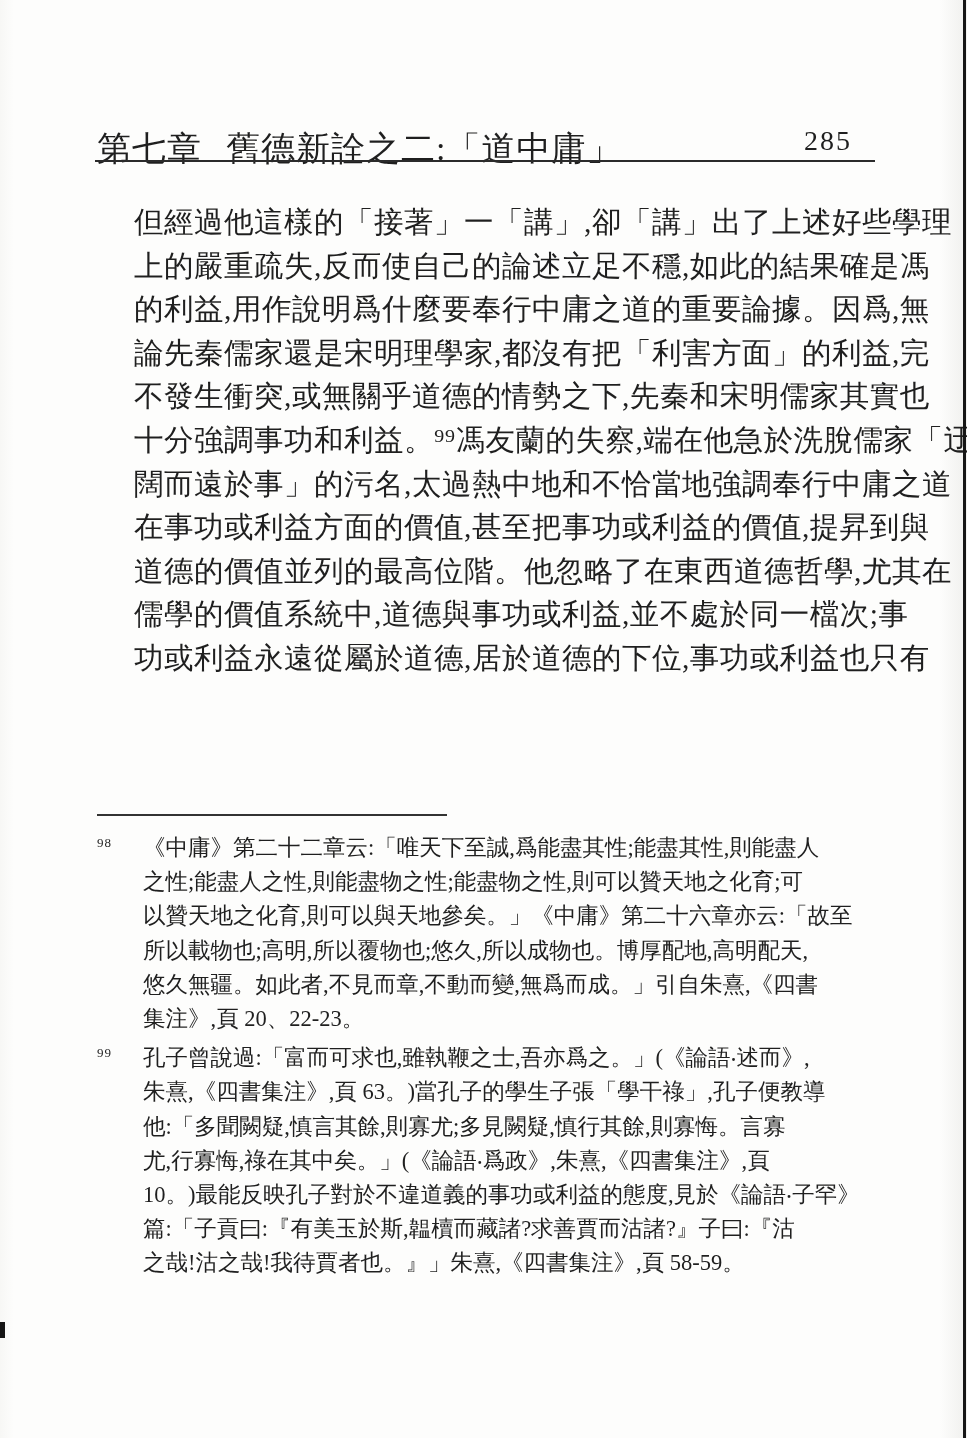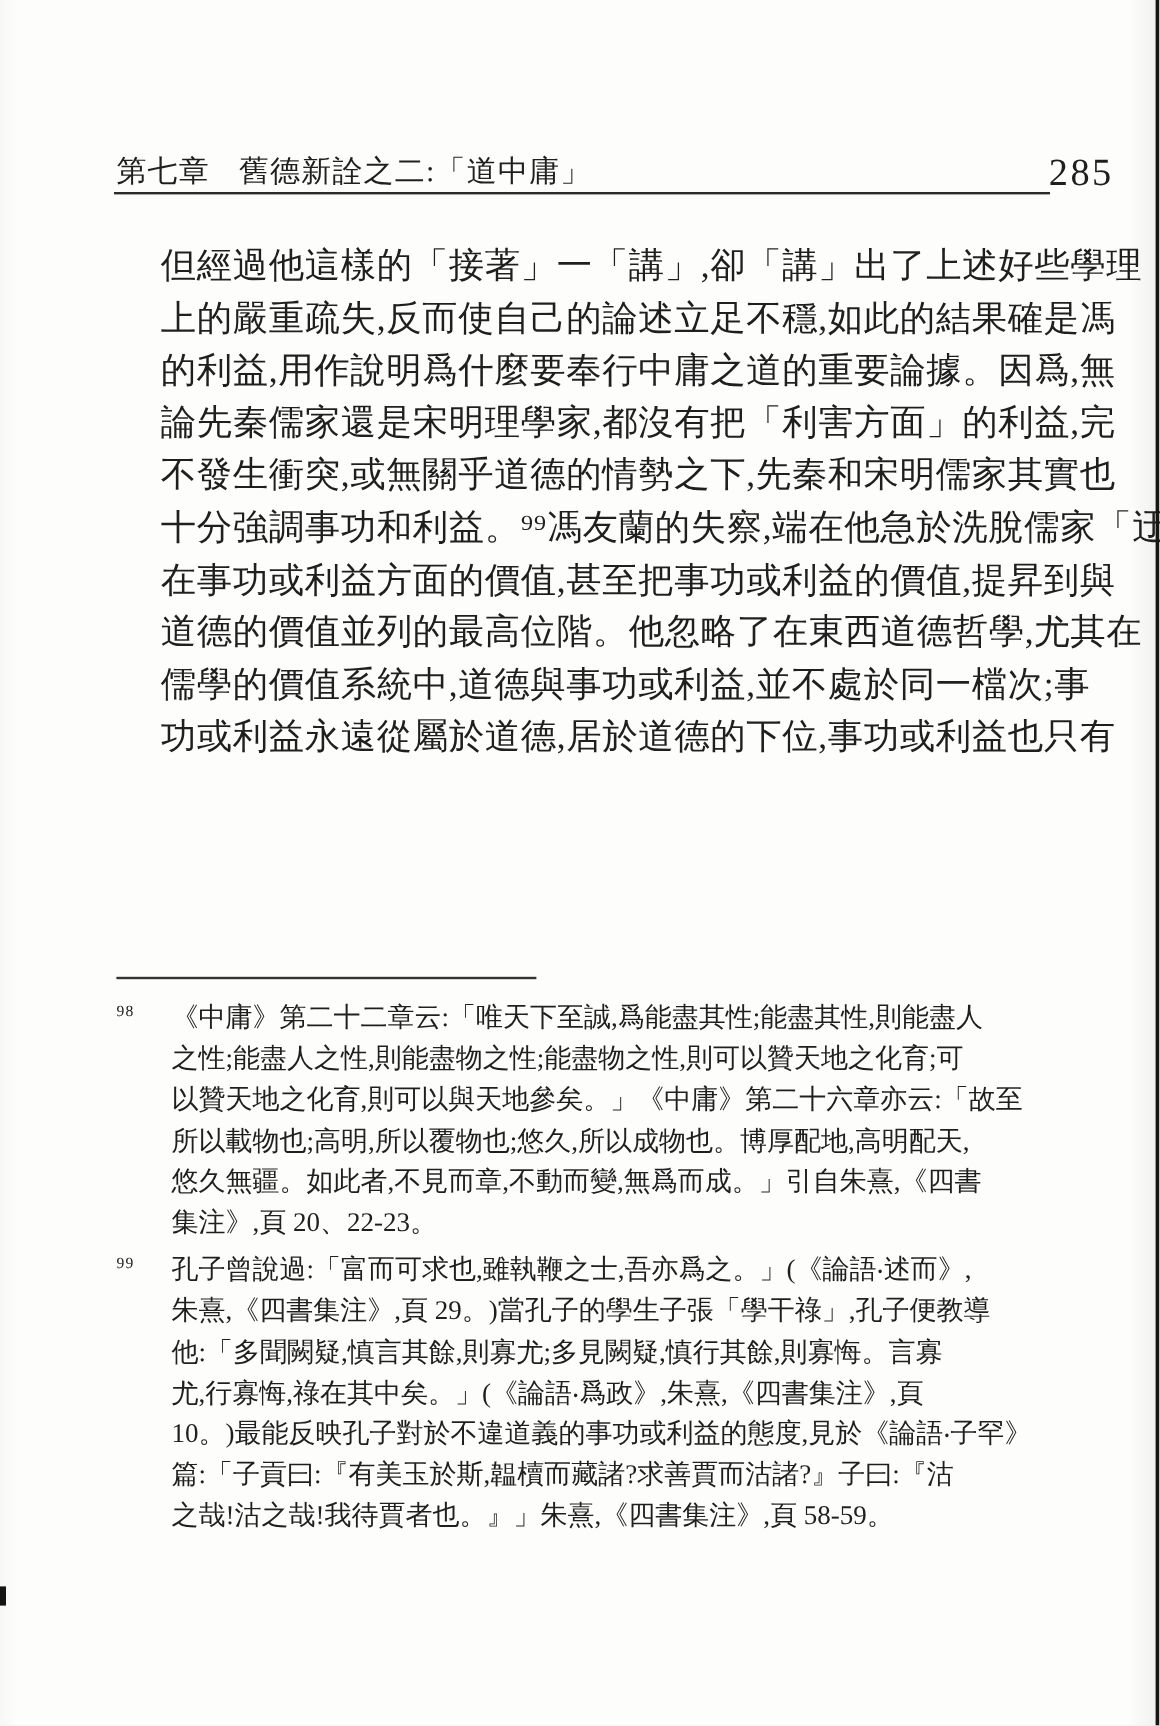--- a/index.html
+++ b/index.html
@@ -4,23 +4,23 @@
 <style>
   html,body{margin:0;padding:0;}
   body{width:967px;height:1438px;background:#e9e9e7;}
   .page{
     position:relative;width:967px;height:1438px;overflow:hidden;
     background:linear-gradient(90deg,#f7f7f5 0,#fdfdfc 14px,#fdfdfc 940px,#f3f3f1 960px);
     font-family:"Liberation Serif","DejaVu Serif",serif;
     color:#1f1f1f;
   }
   
-  .header-row{position:absolute;left:97px;top:126px;width:740px;font-size:25px;letter-spacing:1px;white-space:nowrap;}
+  .header-row{position:absolute;left:97px;top:126px;width:740px;font-size:34px;letter-spacing:1px;white-space:nowrap;}
   .chapter-title{margin-left:24px;}
-  .page-number{position:absolute;left:874px;top:125px;font-size:32px;letter-spacing:2px;}
+  .page-number{position:absolute;left:804px;top:125px;font-size:28px;letter-spacing:2px;}
   .header-rule{position:absolute;left:95px;top:160px;width:780px;height:2px;background:#2b2b2b;}
   
   .body-text{position:absolute;left:95px;top:201px;width:792px;font-size:29.5px;line-height:43.6px;letter-spacing:0.5px;margin-left:39px;}
   .body-line{white-space:nowrap;}
   
   .footnote-rule{position:absolute;left:97px;top:814px;width:350px;height:2px;background:#333;}
   .footnotes{position:absolute;left:97px;top:831px;width:790px;font-size:22.5px;line-height:34.2px;}
   .footnote{position:relative;padding-left:46px;margin-bottom:5px;}
   .fn-num{position:absolute;left:0;top:-5px;font-size:13px;letter-spacing:1px;}
   .fn-line{white-space:nowrap;}
@@ -39,20 +39,21 @@
   <div class="page-number">285</div>
   <div class="header-rule"></div>
 
   <div class="body-text">
       <div class="body-line">但經過他這樣的「接著」一「講」,卻「講」出了上述好些學理</div>
       <div class="body-line">上的嚴重疏失,反而使自己的論述立足不穩,如此的結果確是馮</div>
       <div class="body-line">的利益,用作說明爲什麼要奉行中庸之道的重要論據。因爲,無</div>
       <div class="body-line">論先秦儒家還是宋明理學家,都沒有把「利害方面」的利益,完</div>
       <div class="body-line">不發生衝突,或無關乎道德的情勢之下,先秦和宋明儒家其實也</div>
       <div class="body-line">十分強調事功和利益。⁹⁹馮友蘭的失察,端在他急於洗脫儒家「迂</div>
+      <div class="body-line">闊而遠於事」的污名,太過熱中地和不恰當地強調奉行中庸之道</div>
       <div class="body-line">在事功或利益方面的價值,甚至把事功或利益的價值,提昇到與</div>
       <div class="body-line">道德的價值並列的最高位階。他忽略了在東西道德哲學,尤其在</div>
       <div class="body-line">儒學的價值系統中,道德與事功或利益,並不處於同一檔次;事</div>
       <div class="body-line">功或利益永遠從屬於道德,居於道德的下位,事功或利益也只有</div>
     </div>
 
   <div class="footnote-rule"></div>
 
   <div class="footnotes">
     <div class="footnote">
@@ -63,21 +64,21 @@
           <div class="fn-line">以贊天地之化育,則可以與天地參矣。」《中庸》第二十六章亦云:「故至</div>
           <div class="fn-line">所以載物也;高明,所以覆物也;悠久,所以成物也。博厚配地,高明配天,</div>
           <div class="fn-line">悠久無疆。如此者,不見而章,不動而變,無爲而成。」引自朱熹,《四書</div>
           <div class="fn-line">集注》,頁 20、22-23。</div>
         </div>
     </div>
     <div class="footnote">
       <span class="fn-num">99</span>
       <div class="fn-lines">
           <div class="fn-line">孔子曾說過:「富而可求也,雖執鞭之士,吾亦爲之。」(《論語‧述而》,</div>
-          <div class="fn-line">朱熹,《四書集注》,頁 29。)當孔子的學生子張「學干祿」,孔子便教導</div>
+          <div class="fn-line">朱熹,《四書集注》,頁 63。)當孔子的學生子張「學干祿」,孔子便教導</div>
           <div class="fn-line">他:「多聞闕疑,慎言其餘,則寡尤;多見闕疑,慎行其餘,則寡悔。言寡</div>
           <div class="fn-line">尤,行寡悔,祿在其中矣。」(《論語‧爲政》,朱熹,《四書集注》,頁</div>
           <div class="fn-line">10。)最能反映孔子對於不違道義的事功或利益的態度,見於《論語‧子罕》</div>
           <div class="fn-line">篇:「子貢曰:『有美玉於斯,韞櫝而藏諸?求善賈而沽諸?』子曰:『沽</div>
           <div class="fn-line">之哉!沽之哉!我待賈者也。』」朱熹,《四書集注》,頁 58-59。</div>
         </div>
     </div>
   </div>
 
   <div class="right-edge"></div>

